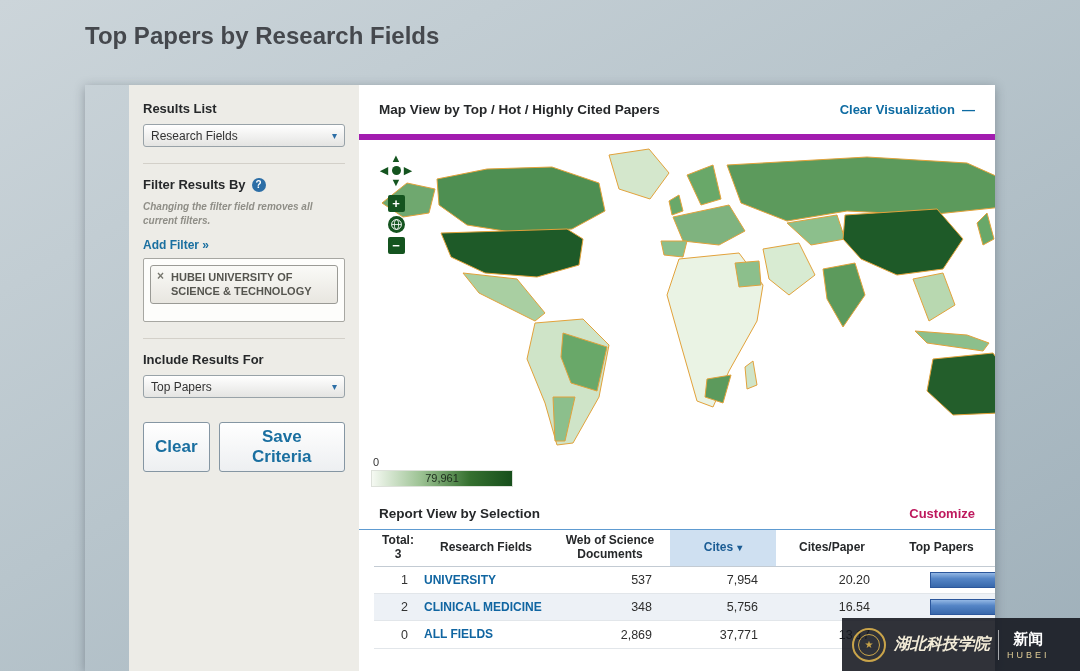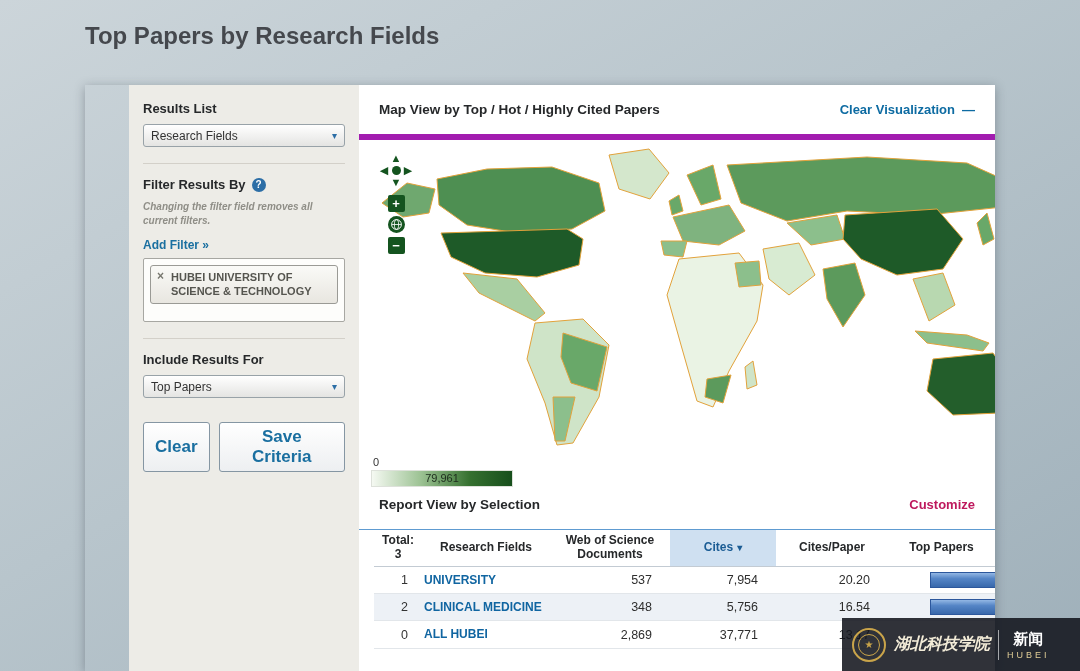--- a/index.html
+++ b/index.html
@@ -60,21 +60,21 @@
     display:flex; align-items:center; justify-content:center; border-radius:2px; margin-bottom:4px;
     cursor:pointer; line-height:1; }
   .zbtn.globe { border-radius:50%; }
 
   .legend { position:absolute; left:12px; bottom:10px; width:142px; z-index:2; }
   .legend-min { position:absolute; left:2px; top:-14px; font-size:11px; color:#333; }
   .legend-bar { height:17px; border:1px solid #dde1da; position:relative;
     background:linear-gradient(90deg,#f5f9f2 0%,#9cc293 35%,#35702f 70%,#174f1c 100%); }
   .legend-max { position:absolute; left:38%; top:1px; font-size:11px; color:#1c2b1c; }
 
-  .report-header { height:33px; flex:none; display:flex; align-items:flex-start; justify-content:space-between;
+  .report-header { height:33px; flex:none; display:flex; align-items:center; justify-content:space-between;
     padding:0 20px; border-bottom:1px solid #5e9bd1; }
 
   .report-table { border-collapse:collapse; margin-left:15px; width:calc(100% - 15px); table-layout:fixed; }
   .report-table th { font-size:12px; color:#26282a; font-weight:bold; text-align:center;
     vertical-align:middle; padding:4px 2px; border-bottom:1px solid #c3cbd3; line-height:1.15; }
   .col-rank{width:48px;} .col-field{width:128px;} .col-docs{width:120px;}
   .col-cites{width:106px;} .col-cpp{width:112px;}
   th.sorted { background:#cfe0f1; color:#1b5c94; }
   .sort-arrow { color:#1b5c94; font-size:10px; margin-left:4px; }
   .report-table td { font-size:12.5px; padding:6px 2px; border-bottom:1px solid #e2e6ea; vertical-align:middle; }
@@ -259,21 +259,21 @@
             <td class="field"><a>CLINICAL MEDICINE</a></td>
             <td class="num">348</td>
             <td class="num">5,756</td>
             <td class="num">16.54</td>
             <td class="topcell">
                 <div class="bar" style="width: 108px;">6</div>
               </td>
           </tr>
           <tr>
             <td class="rank">0</td>
-            <td class="field"><a>ALL HUBEI</a></td>
+            <td class="field"><a>ALL FIELDS</a></td>
             <td class="num">2,869</td>
             <td class="num">37,771</td>
             <td class="num">13.17</td>
             <td class="topcell"></td>
           </tr>
         </tbody>
       </table>
     </main>
   </div>
 

